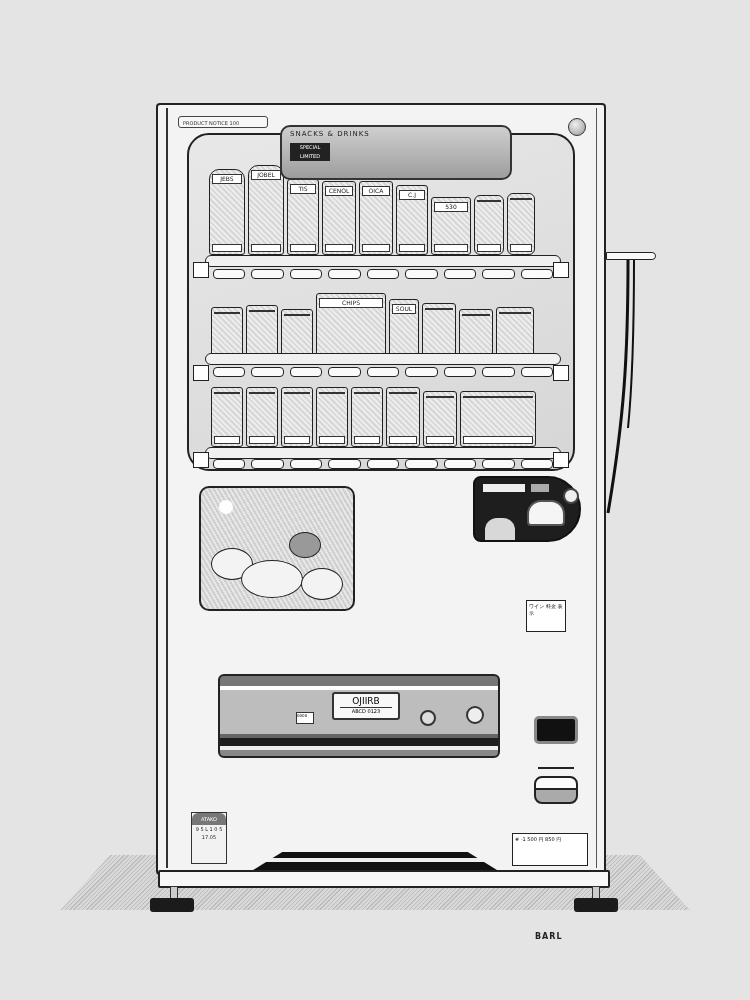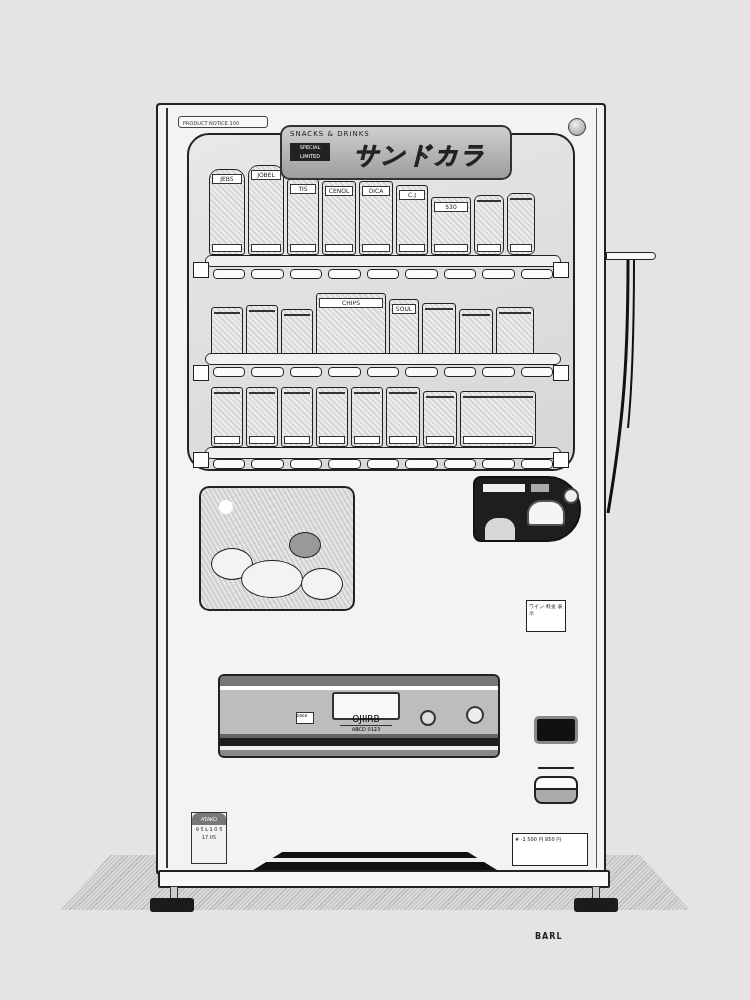--- a/index.html
+++ b/index.html
@@ -219,21 +219,20 @@
 <div class="abs shelf-end" style="left:193px;top:262px;"></div>
 <div class="abs shelf-end" style="left:553px;top:262px;"></div>
 <div class="abs shelf-end" style="left:193px;top:365px;"></div>
 <div class="abs shelf-end" style="left:553px;top:365px;"></div>
 <div class="abs shelf-end" style="left:193px;top:452px;"></div>
 <div class="abs shelf-end" style="left:553px;top:452px;"></div>
 
 <div class="abs banner">
   <div class="abs banner-small">SNACKS &amp; DRINKS</div>
   <div class="abs banner-tag">SPECIAL LIMITED</div>
-  <div class="abs banner-logo">サンドカラ</div>
 </div>
 
 <div class="abs promo">
   <div class="abs promo-blob" style="left:10px;top:60px;width:40px;height:30px;"></div>
   <div class="abs promo-blob" style="left:40px;top:72px;width:60px;height:36px;"></div>
   <div class="abs promo-blob" style="left:88px;top:44px;width:30px;height:24px;background:#999;"></div>
   <div class="abs promo-blob" style="left:100px;top:80px;width:40px;height:30px;"></div>
   <div class="abs promo-blob" style="left:18px;top:12px;width:14px;height:14px;background:#fff;border:none;"></div>
 </div>
 
@@ -243,21 +242,21 @@
   <div class="abs panel-knob"></div>
   <div class="abs panel-slot"></div>
   <div class="abs panel-coin"></div>
 </div>
 
 <div class="abs info-sticker">ワイン 料金 表示</div>
 
 <div class="abs flap">
   <div class="abs flap-btn">0000</div>
   <div class="abs flap-window">
-    <div style="font-size:9px;margin-top:20px;">OJIIRB</div>
+    <div style="font-size:9px;margin-top:2px;">OJIIRB</div>
     <div style="font-size:5px;border-top:1px solid #333;margin:1px 6px 0;">ABCD  0123</div>
   </div>
   <div class="abs flap-tri"></div>
   <div class="abs flap-circ"></div>
 </div>
 
 <div class="abs change"></div>
 <div class="abs return-line"></div>
 <div class="abs return-btn"></div>
 

